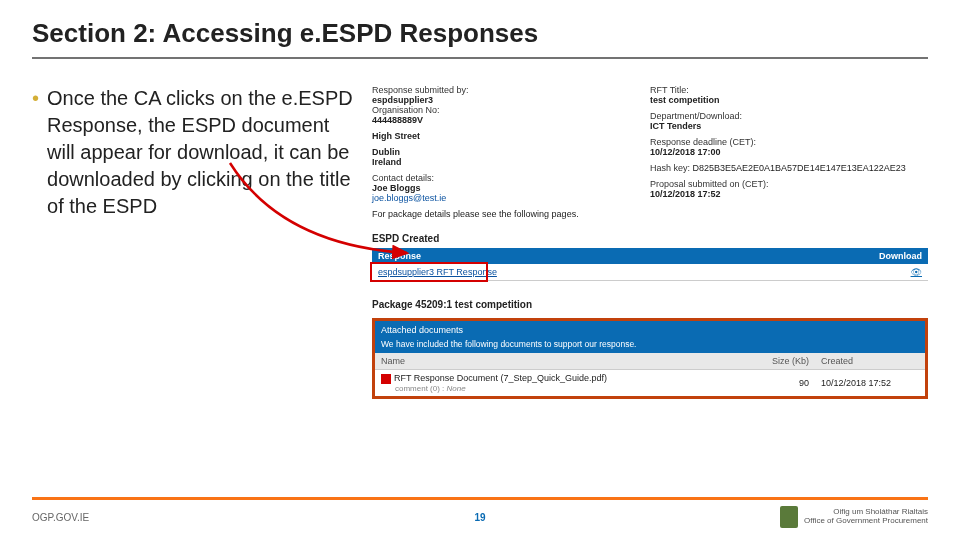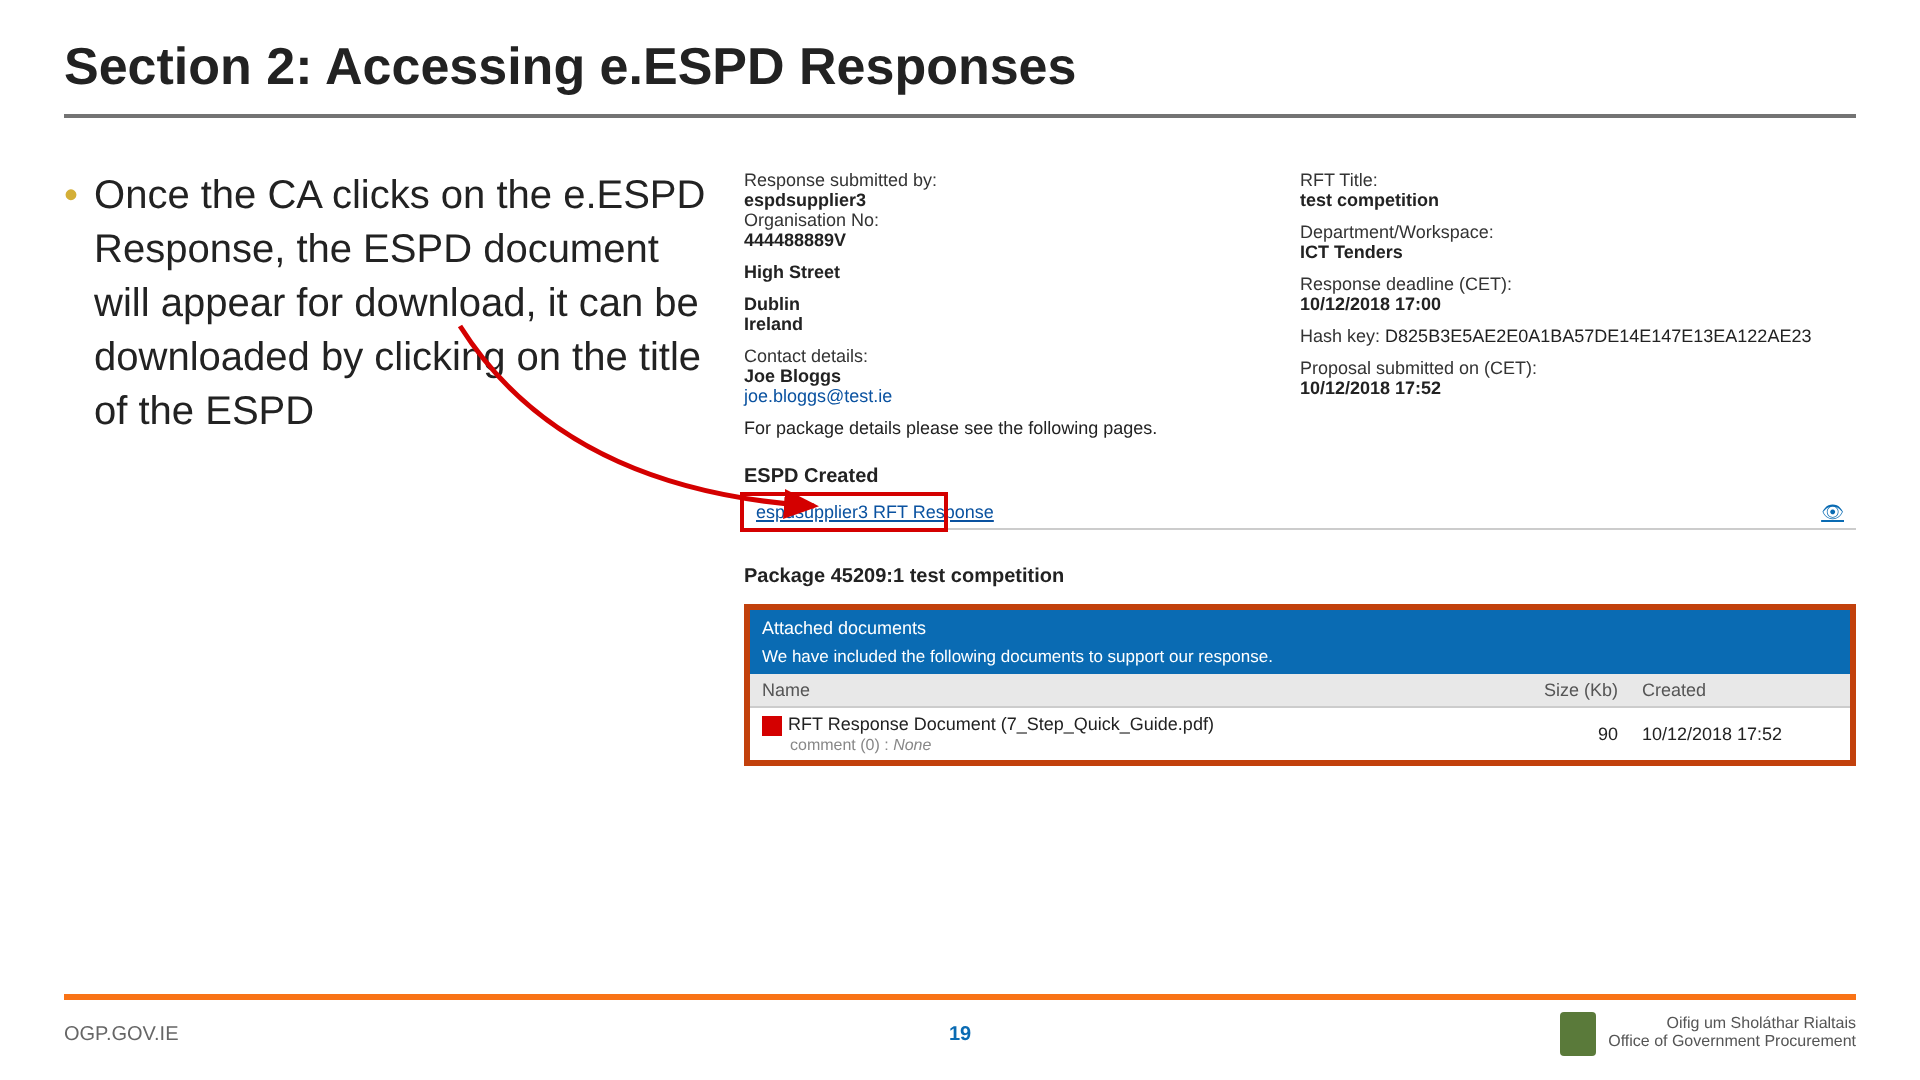--- a/index.html
+++ b/index.html
@@ -72,38 +72,42 @@
           <div class="val">Ireland</div>
           <div class="spacer"></div>
           <div class="lbl">Contact details:</div>
           <div class="val">Joe Bloggs</div>
           <div class="email">joe.bloggs@test.ie</div>
         </div>
         <div class="info-right">
           <div class="lbl">RFT Title:</div>
           <div class="val">test competition</div>
           <div class="spacer"></div>
-          <div class="lbl">Department/Workspace:</div>
+          <div class="lbl">Department/Download:</div>
           <div class="val">ICT Tenders</div>
           <div class="spacer"></div>
           <div class="lbl">Response deadline (CET):</div>
           <div class="val">10/12/2018 17:00</div>
           <div class="spacer"></div>
           <div><span class="lbl">Hash key:</span> <span>D825B3E5AE2E0A1BA57DE14E147E13EA122AE23</span></div>
           <div class="spacer"></div>
           <div class="lbl">Proposal submitted on (CET):</div>
           <div class="val">10/12/2018 17:52</div>
         </div>
       </div>
 
       <div class="note">For package details please see the following pages.</div>
 
       <div class="section-head">ESPD Created</div>
       <table class="tbl">
         <tbody>
+            <tr>
+          <th>Response</th>
+          <th class="dl">Download</th>
+        </tr>
         <tr>
           <td class="resp-cell">espdsupplier3 RFT Response</td>
           <td class="eye">👁</td>
         </tr>
       </tbody>
         </table>
 
       <div class="pkg-title">Package 45209:1    test competition</div>
 
       <div class="att-box">

